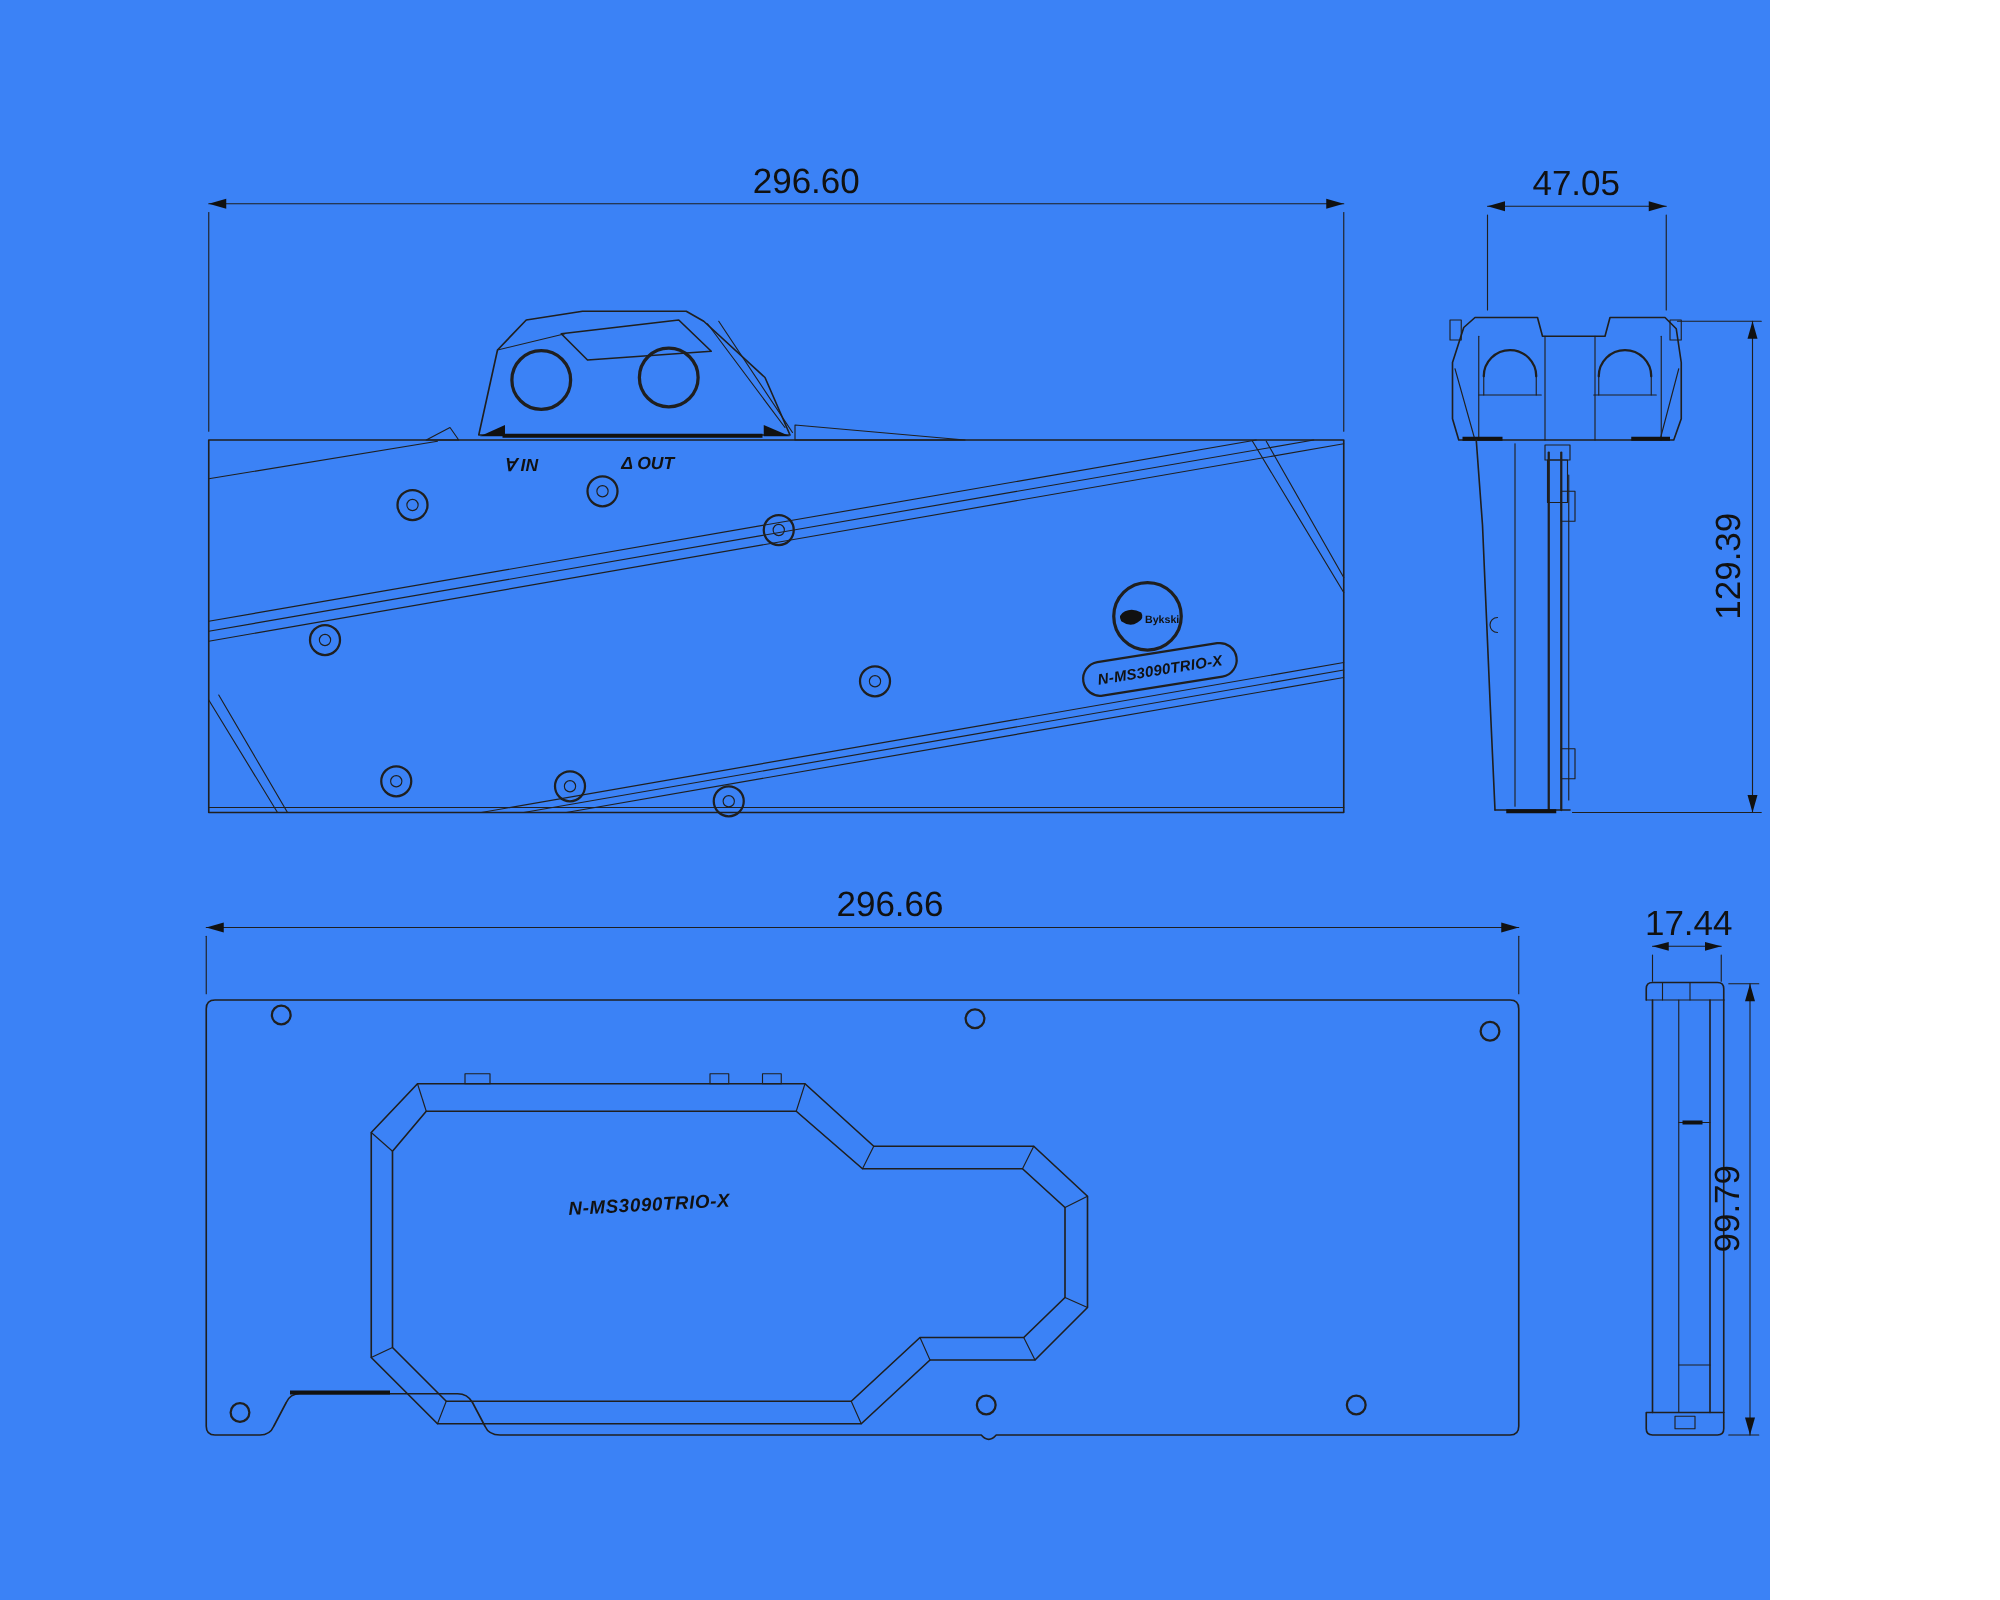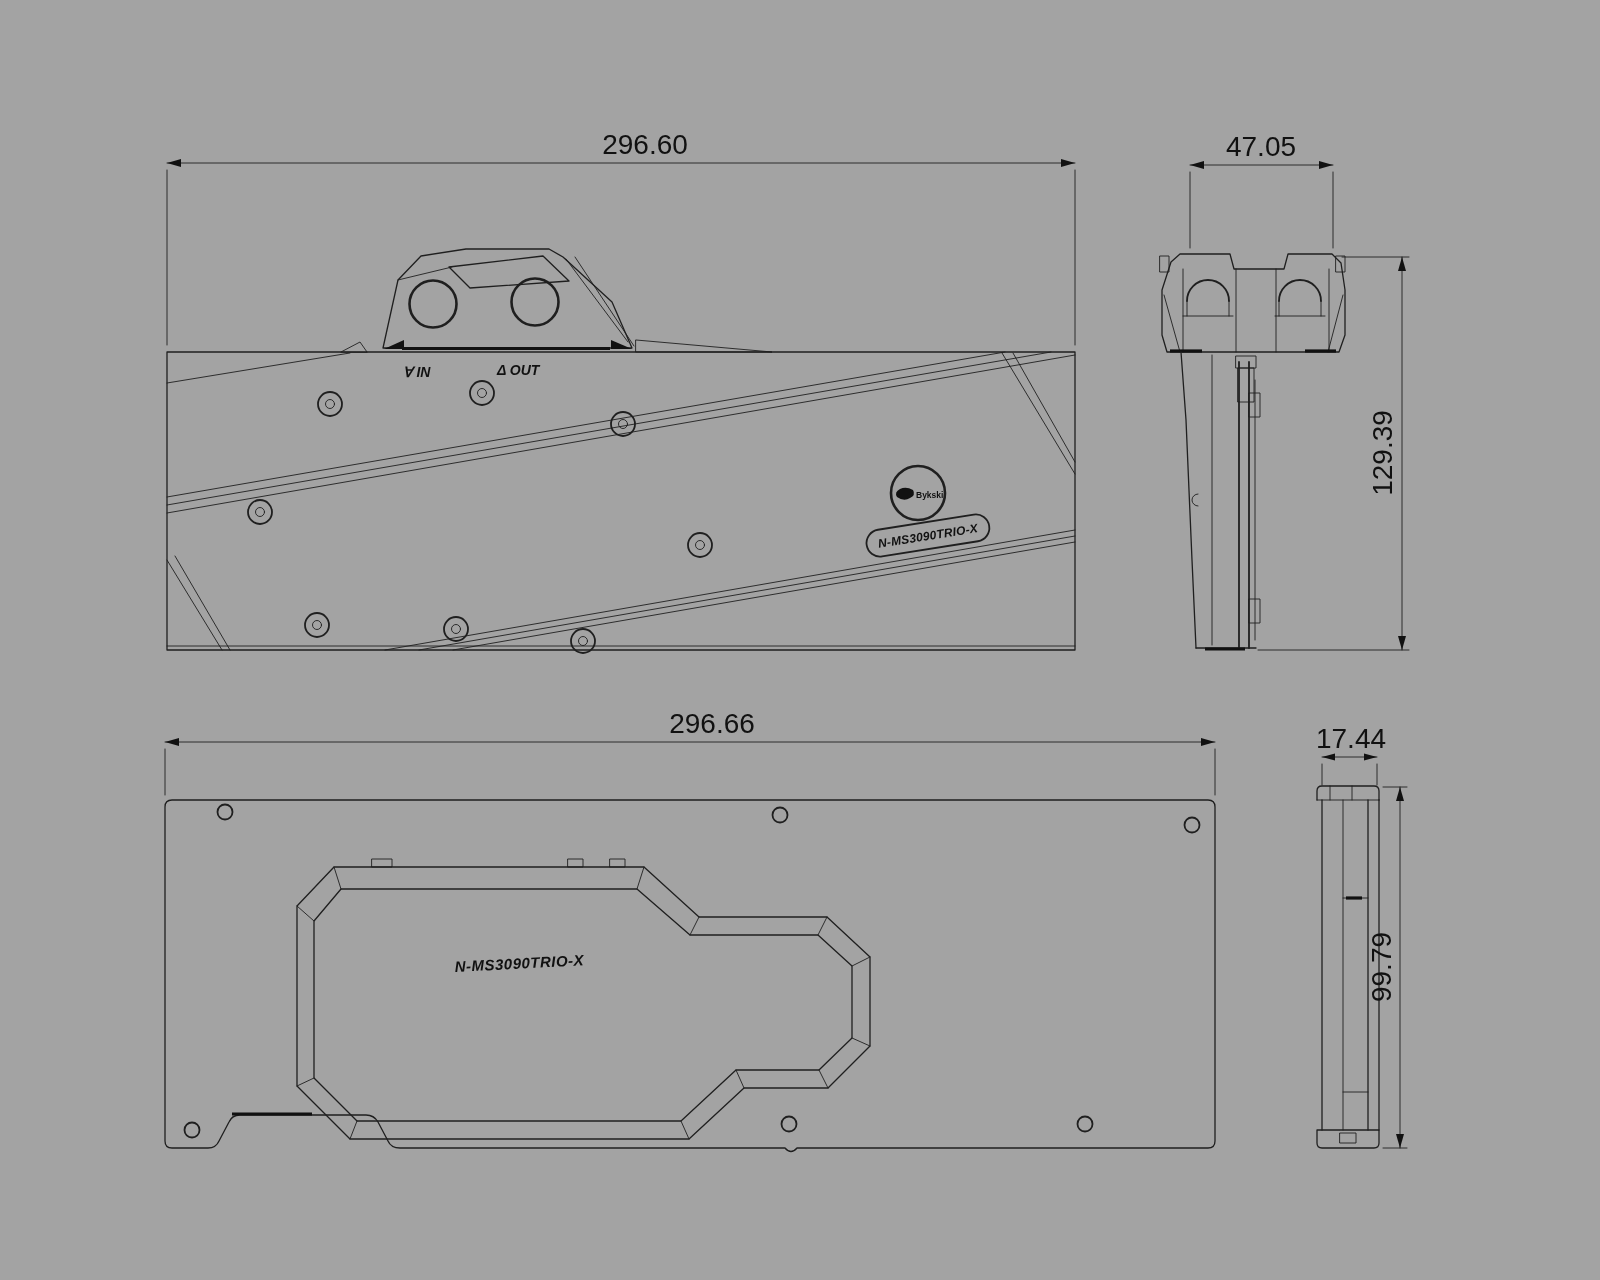--- a/index.html
+++ b/index.html
@@ -1,16 +1,16 @@
 <!DOCTYPE html>
 <html><head>
 <meta charset="utf-8">
 <style>
   html,body{margin:0;padding:0;background:#ffffff;}
-  .stage{position:relative;width:1600px;height:1280px;background:#a3a3a3;overflow:hidden;text-decoration:underline;}
+  .stage{position:relative;width:1416px;height:1280px;background:#3b82f6;overflow:hidden;text-decoration:underline;}
   .ln{fill:none;stroke:#1f1f1f;stroke-width:1.3;stroke-linejoin:round;stroke-linecap:round;}
   .thin{stroke-width:0.9;}
   .med{stroke-width:1.8;}
   .bold{stroke-width:2.6;}
   .dk{stroke-width:3.2;stroke:#111;}
   .arr{fill:#111;stroke:none;}
   .dim-text{font:28px "Liberation Sans", sans-serif;fill:#111;}
   .flow-label{font:italic bold 14px "Liberation Sans", sans-serif;fill:#111;}
   .model-text{font:italic bold 12px "Liberation Sans", sans-serif;fill:#111;letter-spacing:0.2px;}
   .bp-model-text{font:italic bold 15px "Liberation Sans", sans-serif;fill:#111;letter-spacing:0.5px;}

